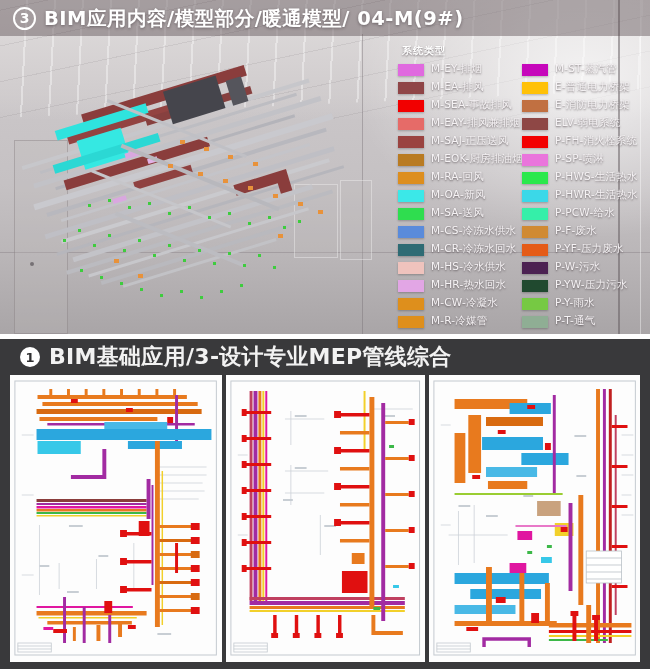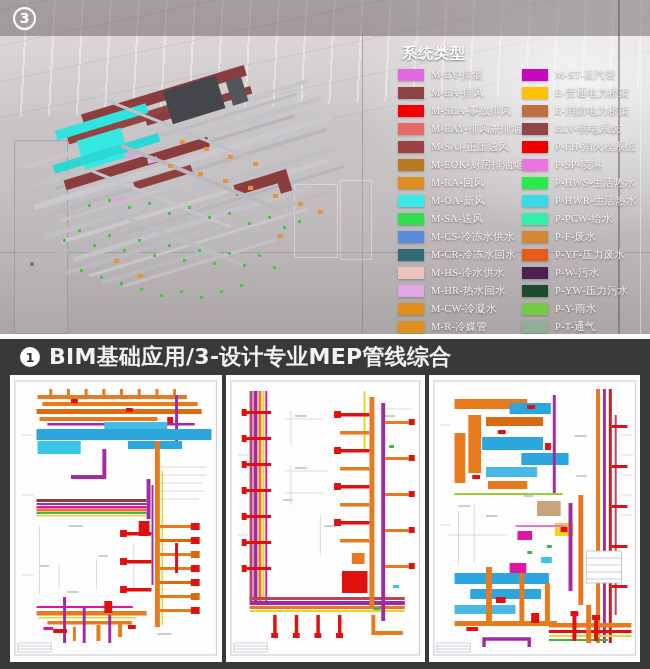--- a/index.html
+++ b/index.html
@@ -54,27 +54,27 @@
   }
   .toptitle{
     color:#fff;font-size:19.5px;font-weight:bold;letter-spacing:.5px;
     text-shadow:0 1px 3px rgba(40,30,35,.45);white-space:nowrap;
   }
   
   .model{position:absolute;left:18px;top:44px;width:360px;height:288px;}
   
   .legend{position:absolute;top:44px;left:398px;width:252px;}
   .legend-title{
-    color:#fff;font-size:15px;font-weight:bold;margin:0 16px 6px 4px;
+    color:#fff;font-size:10px;font-weight:bold;margin:0 16px 6px 4px;
     text-shadow:0 1px 2px rgba(50,40,45,.6);letter-spacing:1px;
   }
   .legend-cols{display:flex;}
   .lcol{width:124px;flex:none;}
   .lcol2{width:128px;}
-  .lrow{display:flex;align-items:center;height:12px;margin-bottom:6px;font-family:Liberation Serif, serif;}
+  .lrow{display:flex;align-items:flex-end;height:12px;margin-bottom:6px;}
   .sw{width:26px;height:12px;margin-right:7px;flex:none;box-shadow:0 1px 2px rgba(0,0,0,.25);}
   .llabel{
     color:#f6f3f5;font-size:10.5px;white-space:nowrap;letter-spacing:.2px;
     text-shadow:0 1px 2px rgba(50,40,45,.65);
   }
   
   .divider{height:5px;background:#ffffff;}
   
   .bottom{height:330px;background:#39393b;box-sizing:border-box;}
   .bheader{display:flex;align-items:center;height:36px;padding-left:20px;box-sizing:border-box;}
@@ -327,20 +327,21 @@
         <div class="lrow">
             <span class="sw" style="background: rgb(143, 174, 148);"></span>
             <span class="llabel">P-T-通气</span>
           </div>
       </div>
     </div>
   </div>
 
   <div class="titlebar">
     <span class="badge-outline">3</span>
+    <span class="toptitle">BIM应用内容/模型部分/暖通模型/ 04-M(9#)</span>
   </div>
 </div>
 
 <div class="divider"></div>
 
 <div class="bottom">
   <div class="bheader">
     <span class="badge-filled">1</span>
     <span class="btitle">BIM基础应用/3-设计专业MEP管线综合</span>
   </div>

